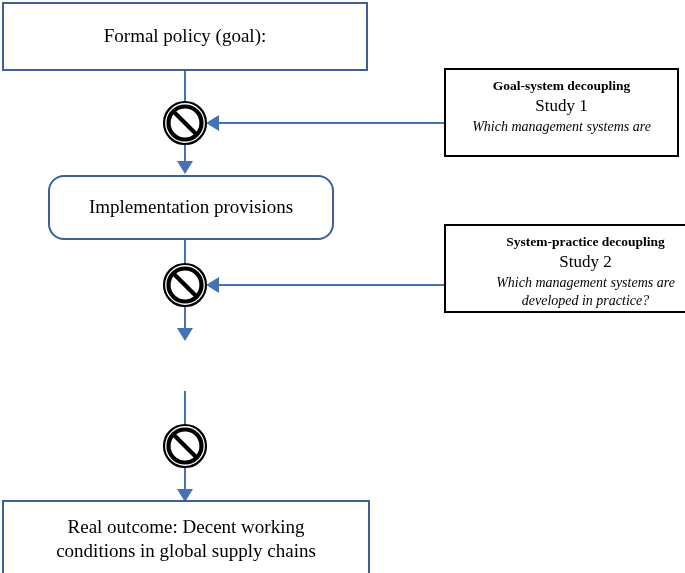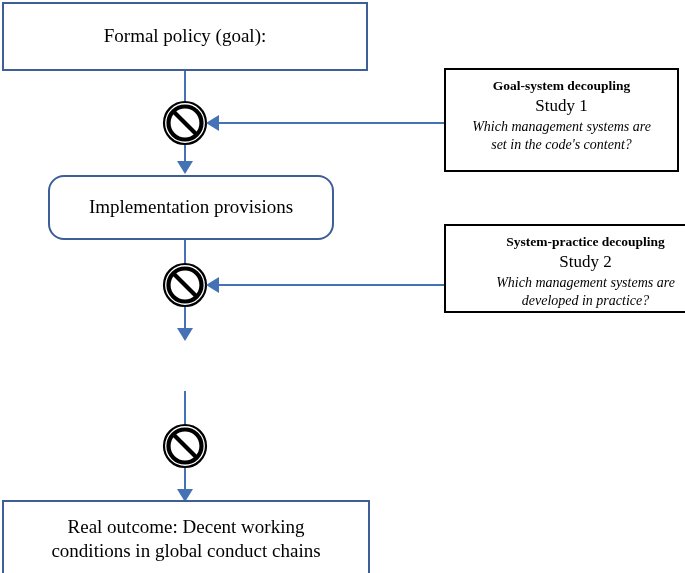--- a/index.html
+++ b/index.html
@@ -120,25 +120,24 @@
       <line x1="12.2" y1="12.2" x2="33.8" y2="33.8" stroke="#000000" stroke-width="4.2" stroke-linecap="butt"></line>
     </svg>
   </div>
 
   <div class="vline" style="left:184px; top:145px; height:18px;"></div>
   <div class="arrow-down" style="left:177px; top:161px;"></div>
 
   <div class="hline" style="left:216px; top:122px; width:228px;"></div>
   <div class="arrow-left" style="left:206px; top:115px;"></div>
 
-  <div class="note-box" style="left:444px; top:68px; width:235px; height:104px;">
+  <div class="note-box" style="left:444px; top:68px; width:235px; height:89px;">
     <span class="note-title">Goal-system decoupling</span>
     <span class="note-study">Study 1</span>
     <span class="note-q">Which management systems are</span>
-    <span class="note-q">set in the code's content?</span>
   </div>
 
   <div class="proc-box" style="left:48px; top:175px; width:286px; height:65px;border-radius:16px;">
     <span>
       <span class="txt">Implementation provisions</span>
     </span>
   </div>
 
   <div class="vline" style="left:184px; top:240px; height:26px;"></div>
 
@@ -173,17 +172,17 @@
       <line x1="12.2" y1="12.2" x2="33.8" y2="33.8" stroke="#000000" stroke-width="4.2" stroke-linecap="butt"></line>
     </svg>
   </div>
 
   <div class="vline" style="left:184px; top:468px; height:22px;"></div>
   <div class="arrow-down" style="left:177px; top:489px;"></div>
 
   <div class="proc-box" style="left:2px; top:500px; width:368px; height:78px;">
     <span>
       <span class="txt">Real outcome: Decent working</span>
-      <span class="txt">conditions in global conduct chains</span>
+      <span class="txt">conditions in global supply chains</span>
     </span>
   </div>
 
 </div>
 
 </body></html>

